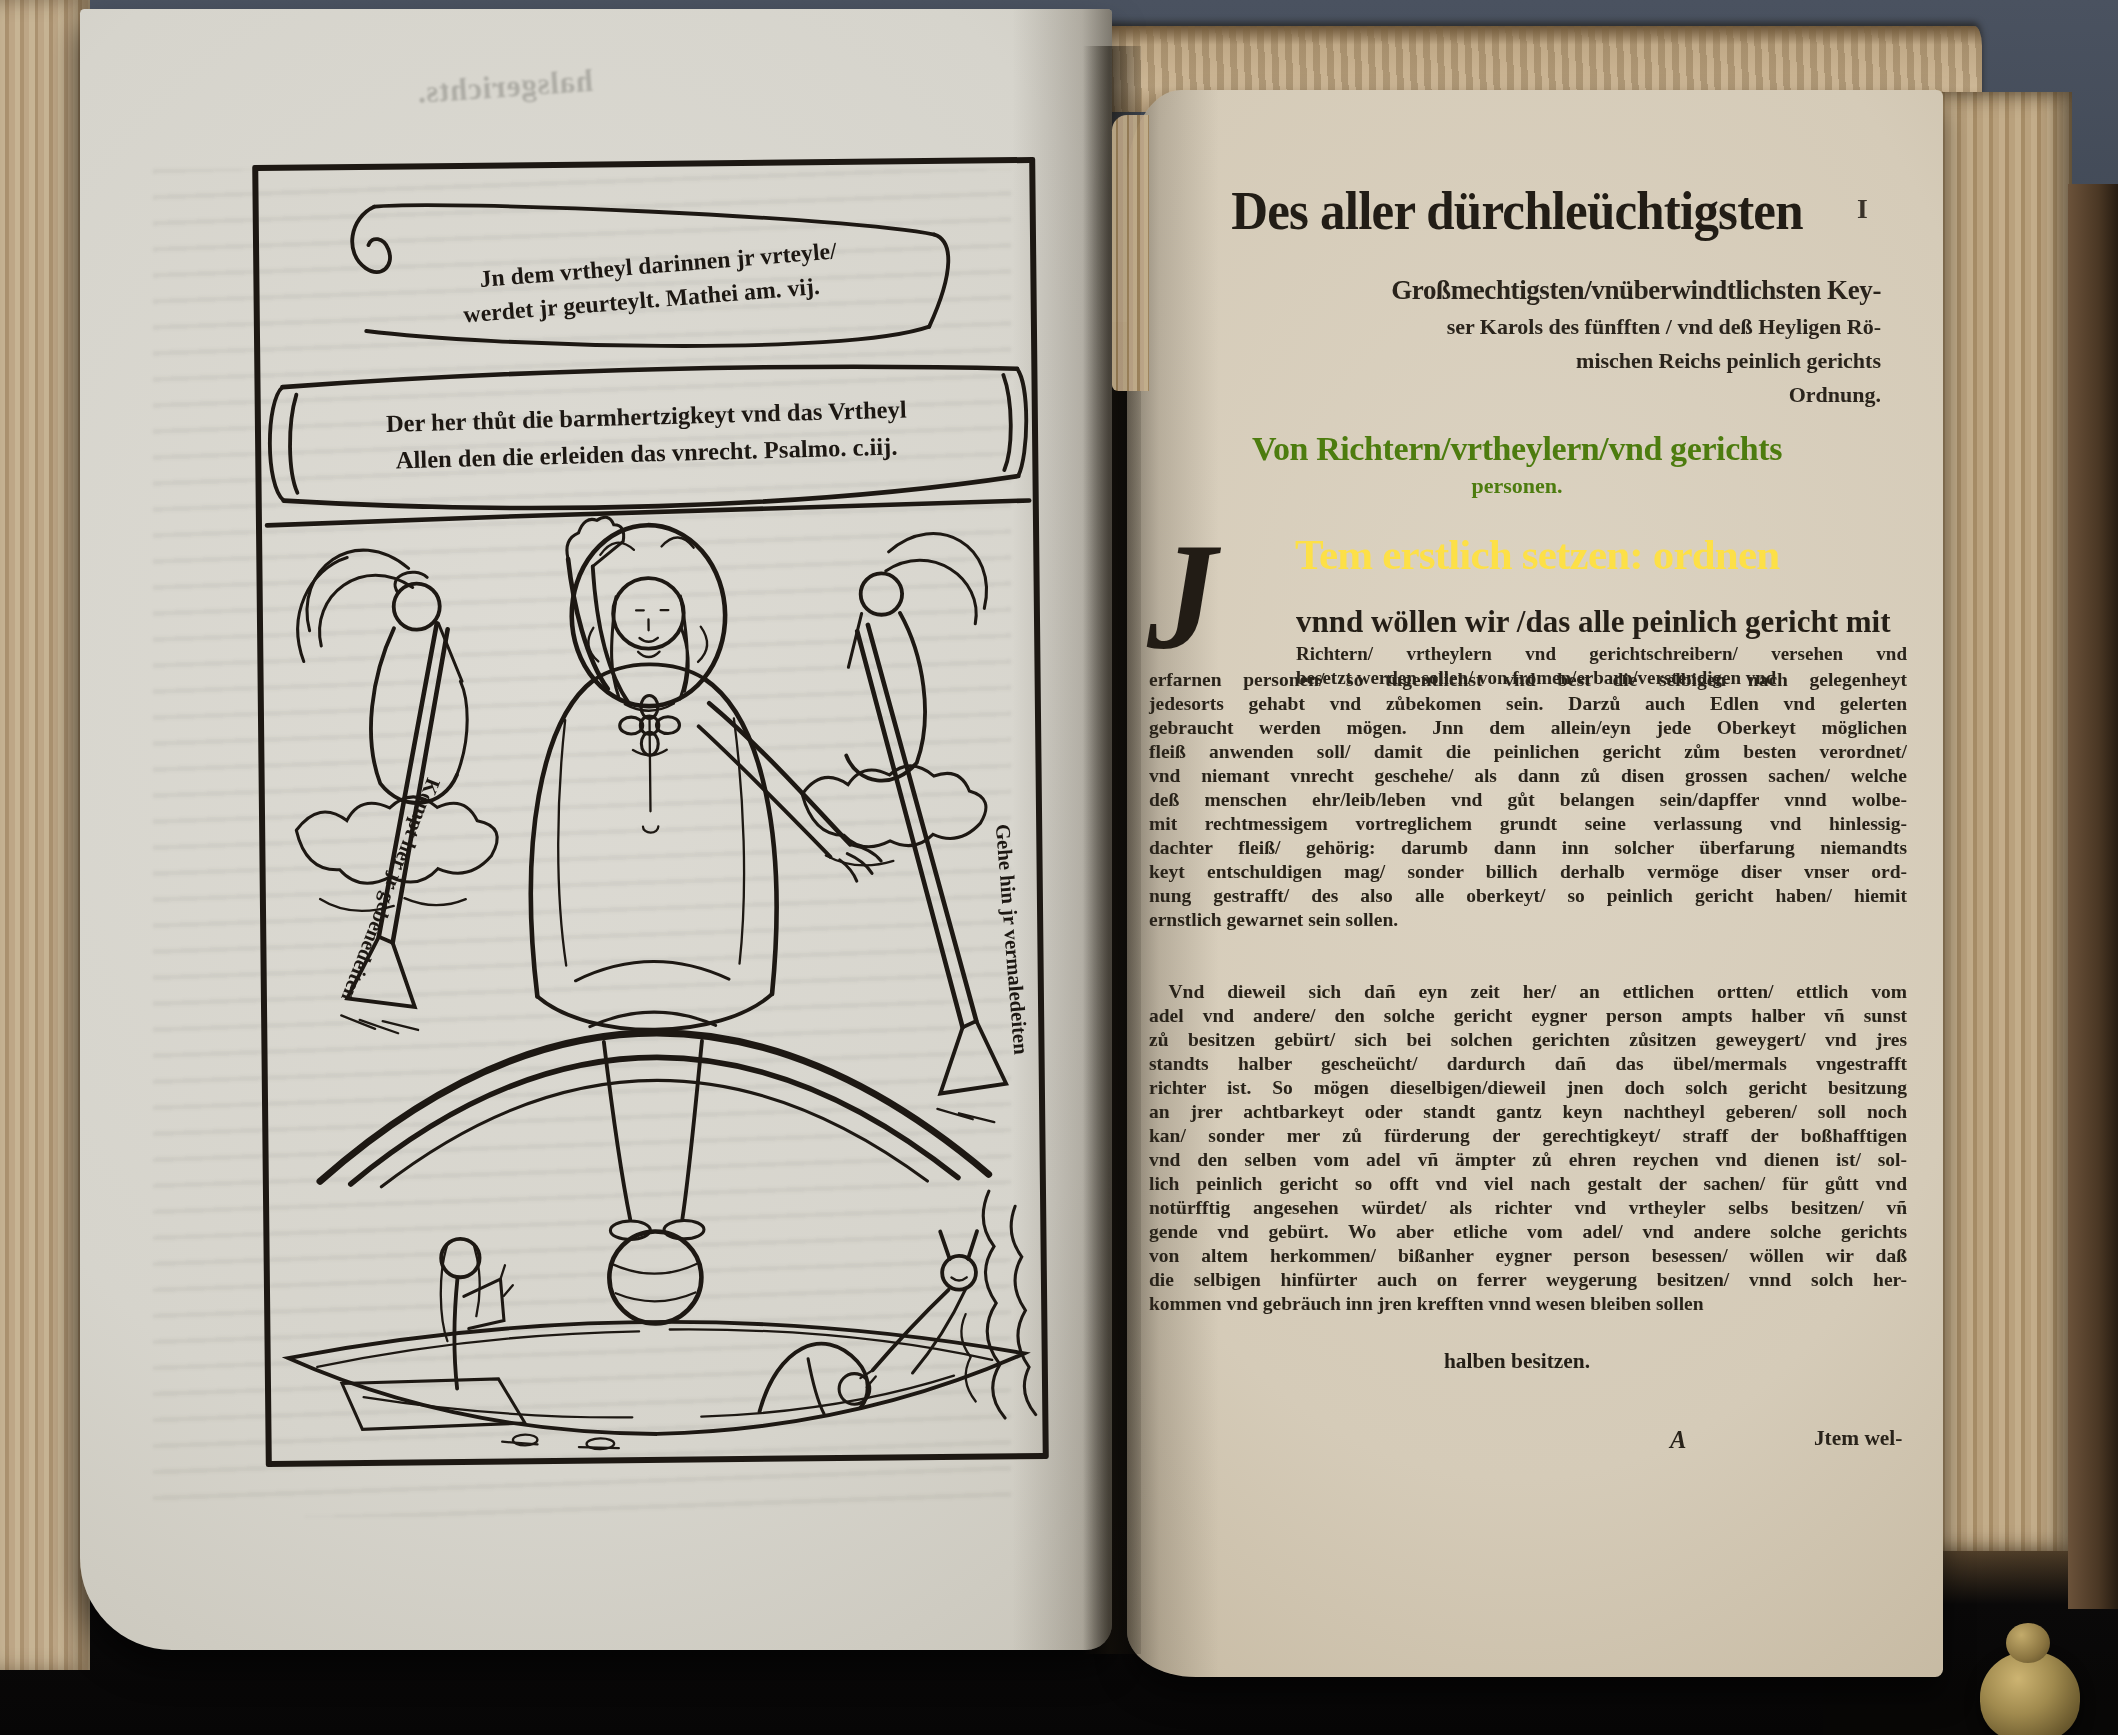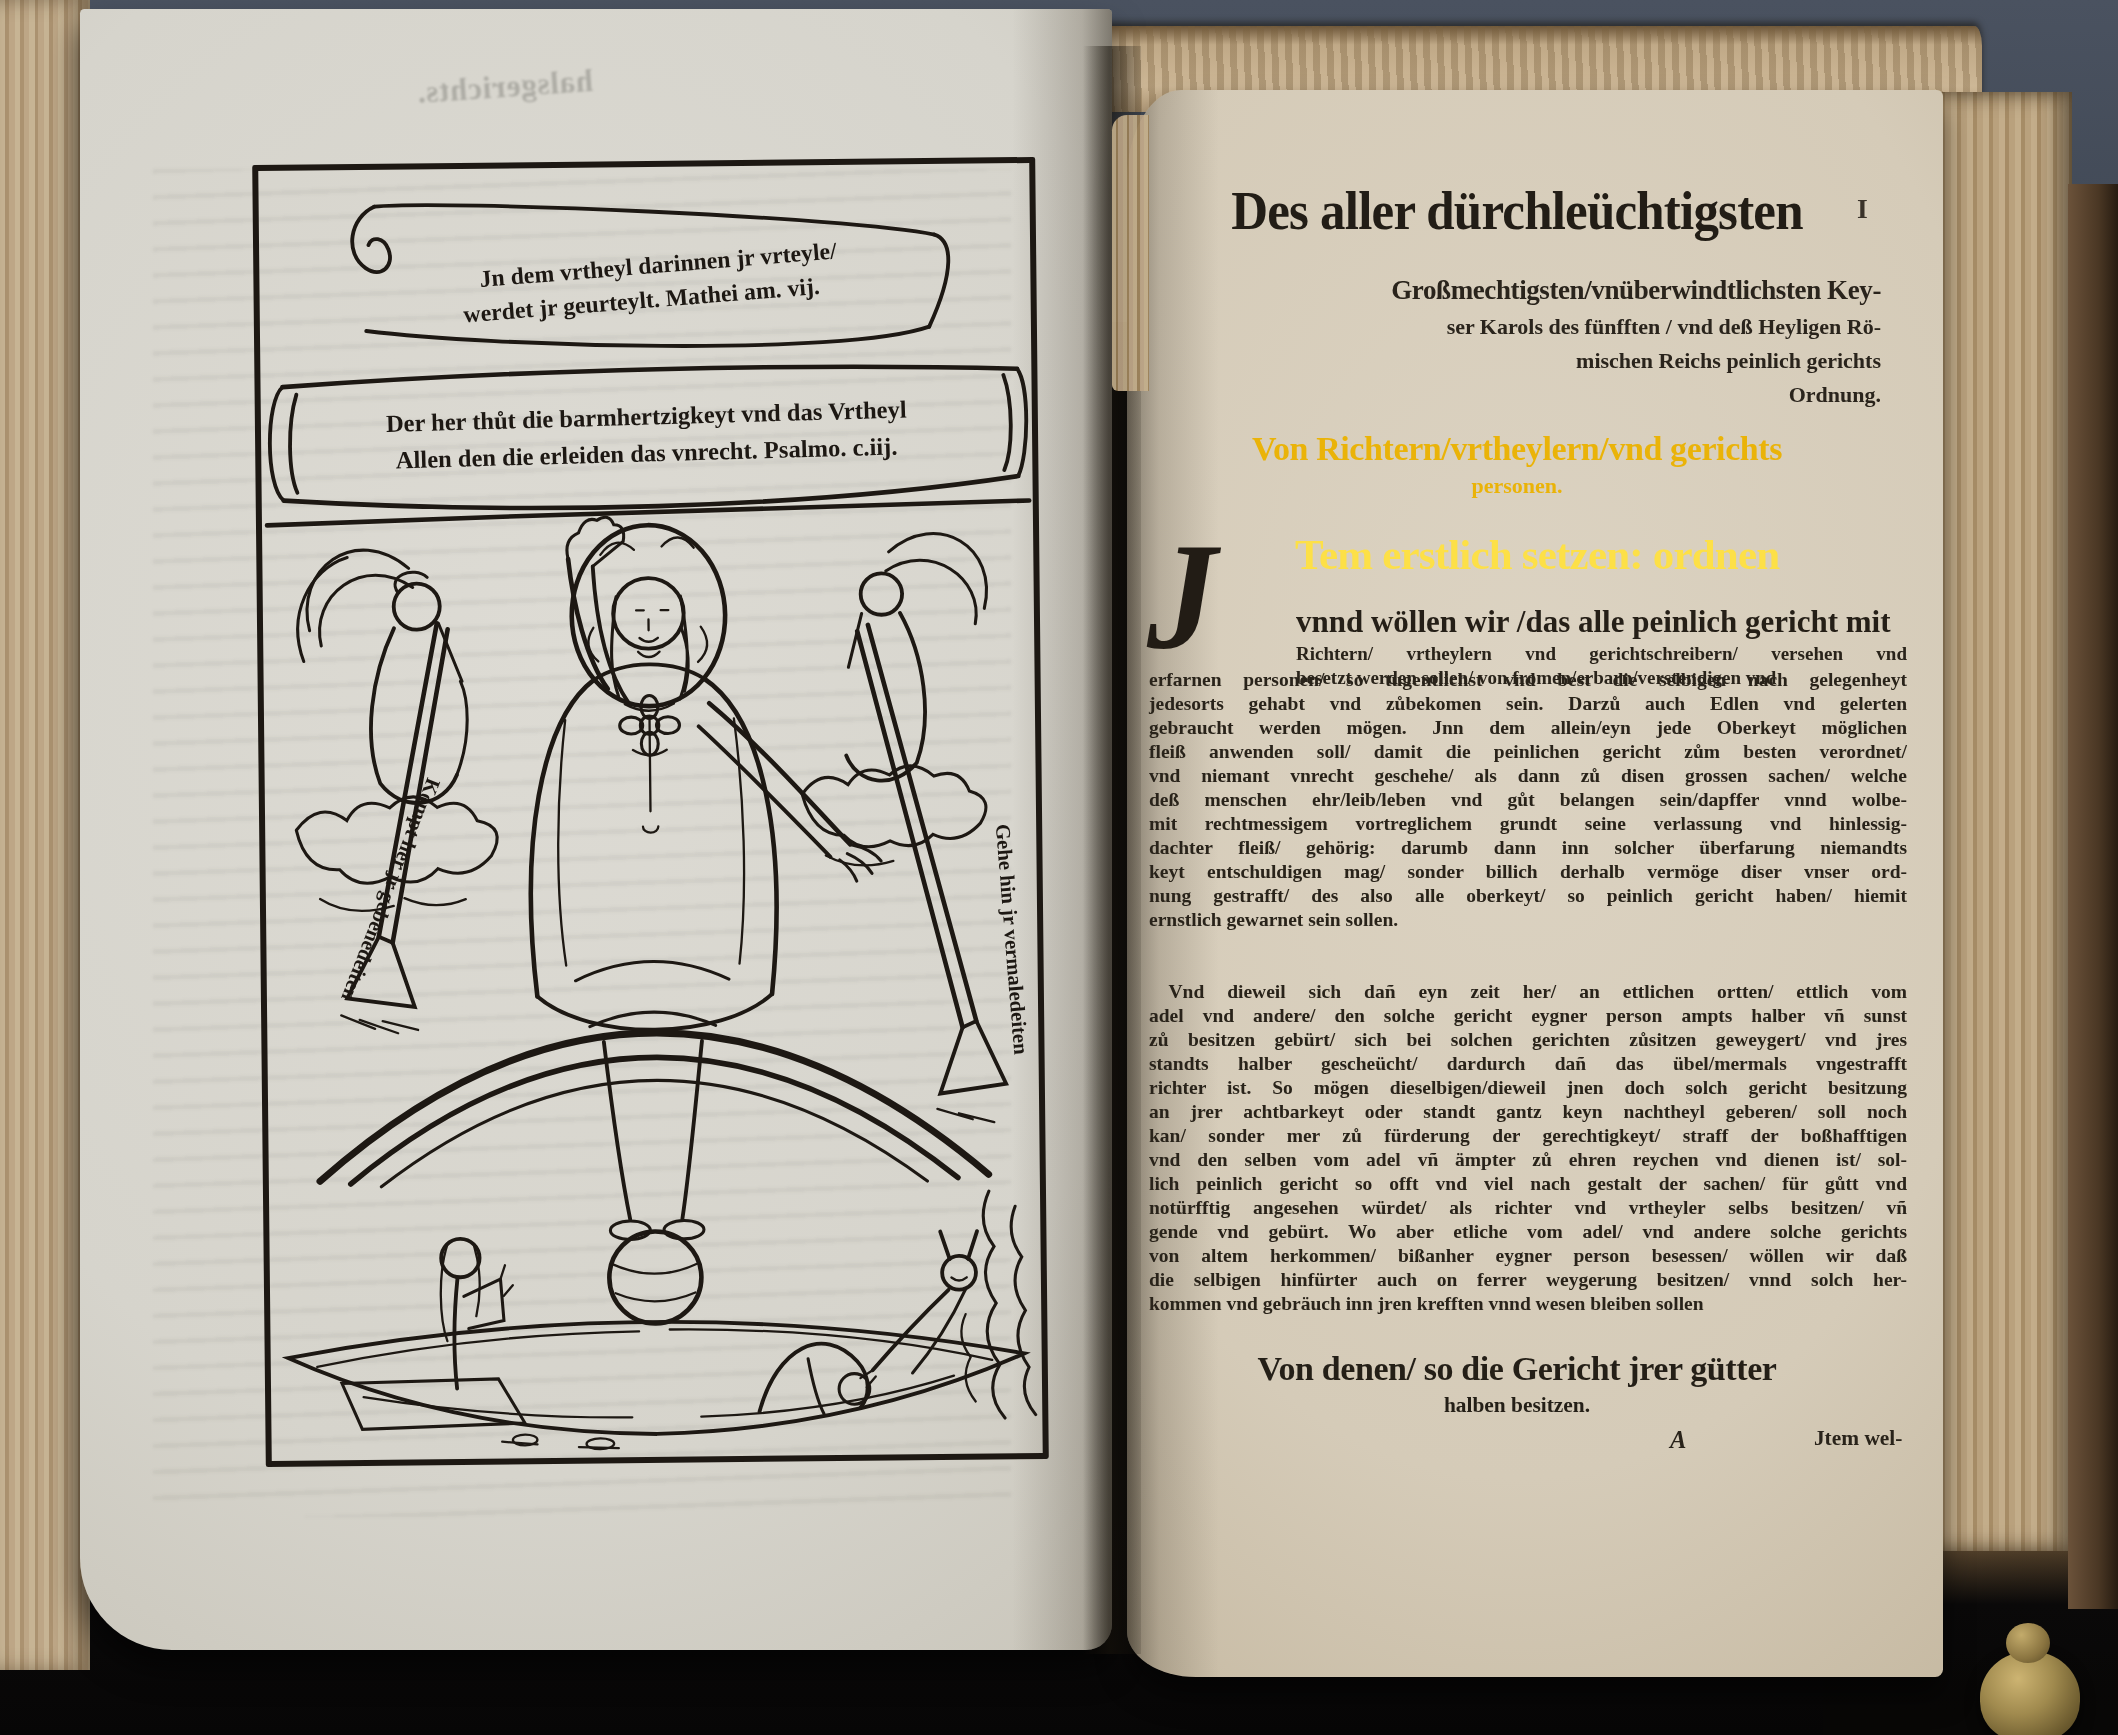--- a/index.html
+++ b/index.html
@@ -121,21 +121,21 @@
     font-size:51px;font-weight:700;letter-spacing:-0.8px;color:#221d16;
     transform:scaleY(1.08);
   }
   .subtitle{
     position:absolute;left:1153px;top:270px;width:728px;text-align:right;
     font-weight:700;color:#2a241c;
   }
   .subtitle div{font-size:22px;line-height:34px;}
   .subtitle div:first-child{font-size:27px;line-height:40px;letter-spacing:-0.4px;}
   .sec-head{
-    position:absolute;left:1153px;top:427px;width:728px;text-align:center;font-weight:700;color:#eab308;
+    position:absolute;left:1153px;top:427px;width:728px;text-align:center;font-weight:700;color:#4d7c0f;
   }
   .sec-head .l1{font-size:34px;line-height:43px;letter-spacing:-0.4px;}
   .sec-head .l2{font-size:22px;line-height:31px;}
   .opening{position:absolute;left:1149px;top:530px;width:758px;}
   .dropcap{
     position:absolute;left:-4.6px;top:4.6px;font-size:153px;line-height:123px;font-weight:700;
     font-style:italic;color:#221c15;transform:scaleX(.92);
   }
   .open-l1{margin-left:146px;font-size:43px;line-height:49px;font-weight:700;letter-spacing:-0.8px;color:#fde047;white-space:nowrap;}
   .open-l2{margin-left:147px;font-size:31px;line-height:40px;font-weight:700;color:#251f17;white-space:nowrap;margin-top:23px;}
@@ -363,21 +363,20 @@
     <div class="bline">vnd den selben vom adel vñ ämpter zů ehren reychen vnd dienen ist/ sol-</div>
     <div class="bline">lich peinlich gericht so offt vnd viel nach gestalt der sachen/ für gůtt vnd</div>
     <div class="bline">notürfftig angesehen würdet/ als richter vnd vrtheyler selbs besitzen/ vñ</div>
     <div class="bline">gende vnd gebürt. Wo aber etliche vom adel/ vnd andere solche gerichts</div>
     <div class="bline">von altem herkommen/ bißanher eygner person besessen/ wöllen wir daß</div>
     <div class="bline">die selbigen hinfürter auch on ferrer weygerung besitzen/ vnnd solch her-</div>
     <div class="bline">kommen vnd gebräuch inn jren krefften vnnd wesen bleiben sollen</div>
   </div>
 
 <div class="sub-head">
-  <div class="l1">Von denen/ so die Gericht jrer gütter</div>
   <div class="l2">halben besitzen.</div>
 </div>
 
 <div class="sig-row">
   <span class="sig-a">A</span>
   <span class="catchword">Jtem wel-</span>
 </div>
 
 
 </body></html>

